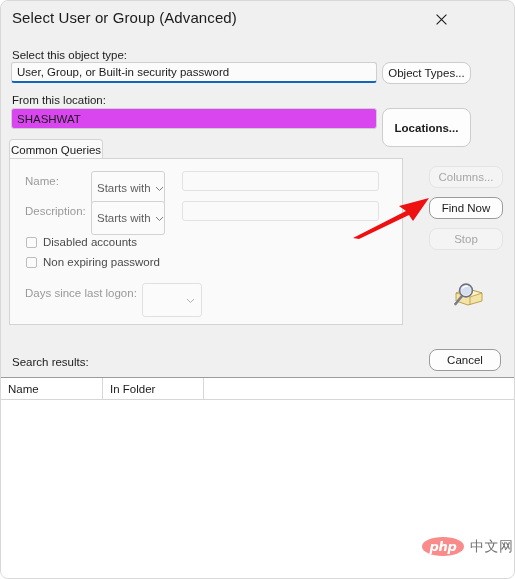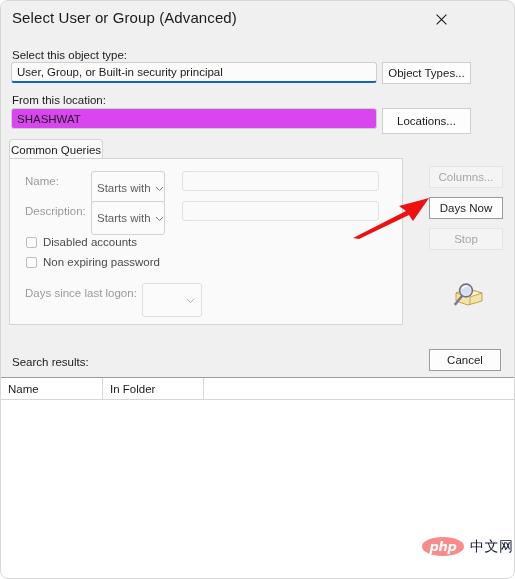--- a/index.html
+++ b/index.html
@@ -95,21 +95,21 @@
     background: #fafafa;
     border: 1px solid #e2e2e2;
   }
 
   
   .btn {
     position: absolute;
     box-sizing: border-box;
     background: #fdfdfd;
     border: 1px solid #cdcdcd;
-    border-radius: 0;
+    border-radius: 8px;
     font-size: 11.5px;
     color: #1b1b1b;
     display: flex;
     align-items: center;
     justify-content: center;
     cursor: default;
     white-space: nowrap;
     text-align: center;
   }
   .btn.default {
@@ -283,50 +283,50 @@
     font-weight: bold;
     font-size: 13px;
     color: #ffffff;
     letter-spacing: -0.3px;
     line-height: 1;
   }
   .wm-cn {
     margin-left: 6px;
     font-family: "DejaVu Sans", sans-serif;
     font-size: 14px;
-    color: #0f172a;
+    color: #737373;
     letter-spacing: 0.5px;
     line-height: 1;
   }
 </style>
 </head>
 <body>
 
 <div class="dialog">
 
   <div class="titlebar">
     <div class="title-text">Select User or Group (Advanced)</div>
     <div class="close-btn">
       <svg width="11" height="11" viewBox="0 0 11 11">
         <path d="M0.6,0.6 L10.4,10.4 M10.4,0.6 L0.6,10.4" stroke="#1b1b1b" stroke-width="1.1" fill="none"></path>
       </svg>
     </div>
   </div>
 
   <div class="lbl" style="left:11px; top:48px;">Select this object type:</div>
 
-  <div class="txtfield focused" style="left:10px; top:61px; width:366px; height:21px;">User, Group, or Built-in security principal</div>
+  <div class="txtfield focused" style="left:10px; top:61px; width:366px; height:21px;">User, Group, or Built-in security password</div>
 
   <div class="btn" style="left:381px; top:61px; width:89px; height:22px;">Object Types...</div>
 
   <div class="lbl" style="left:11px; top:93px;text-align:right;">From this location:</div>
 
   <div class="txtfield" style="left:10px; top:107px; width:366px; height:21px;">SHASHWAT</div>
 
-  <div class="btn" style="left:381px; top:107px; width:89px; height:26px;">Locations...</div>
+  <div class="btn" style="left:381px; top:107px; width:89px; height:39px;font-weight:bold;">Locations...</div>
 
   <div class="tabstrip">
     <div class="tab">Common Queries</div>
   </div>
 
   <div class="tabpanel">
 
     <div class="lbl-dim" style="left:15px; top:16px;">Name:</div>
     <div class="combo" style="left:81px; top:12px; width:74px; height:20px;">
       <span class="cv">Starts with</span>
@@ -358,21 +358,21 @@
     <div class="combo dim" style="left:132px; top:124px; width:60px; height:20px;">
       <span class="cv"></span>
       <svg class="chev" viewBox="0 0 11 11">
         <path d="M2,4 L5.5,7.5 L9,4" stroke="#b0b0b0" stroke-width="1" fill="none"></path>
       </svg>
     </div>
   </div>
 
   <div class="btn disabled" style="left:428px; top:165px; width:74px; height:22px;">Columns...</div>
 
-  <div class="btn default" style="left:428px; top:196px; width:74px; height:22px;">Days Now</div>
+  <div class="btn default" style="left:428px; top:196px; width:74px; height:22px;">Find Now</div>
 
   <div class="btn disabled" style="left:428px; top:227px; width:74px; height:22px;">Stop</div>
 
   <svg class="findicon" viewBox="0 0 34 30">
 
     <path d="M6,14 L18,10 L32,14 L32,22 L18,26 L6,22 Z" fill="#f4e3a6" stroke="#b99b42" stroke-width="0.9"></path>
 
     <path d="M6,14 L18,10 L32,14 L20,18 Z" fill="#fdf3cd" stroke="#b99b42" stroke-width="0.8"></path>
     <path d="M20,18 L20,26" stroke="#b99b42" stroke-width="0.8" fill="none"></path>
 

